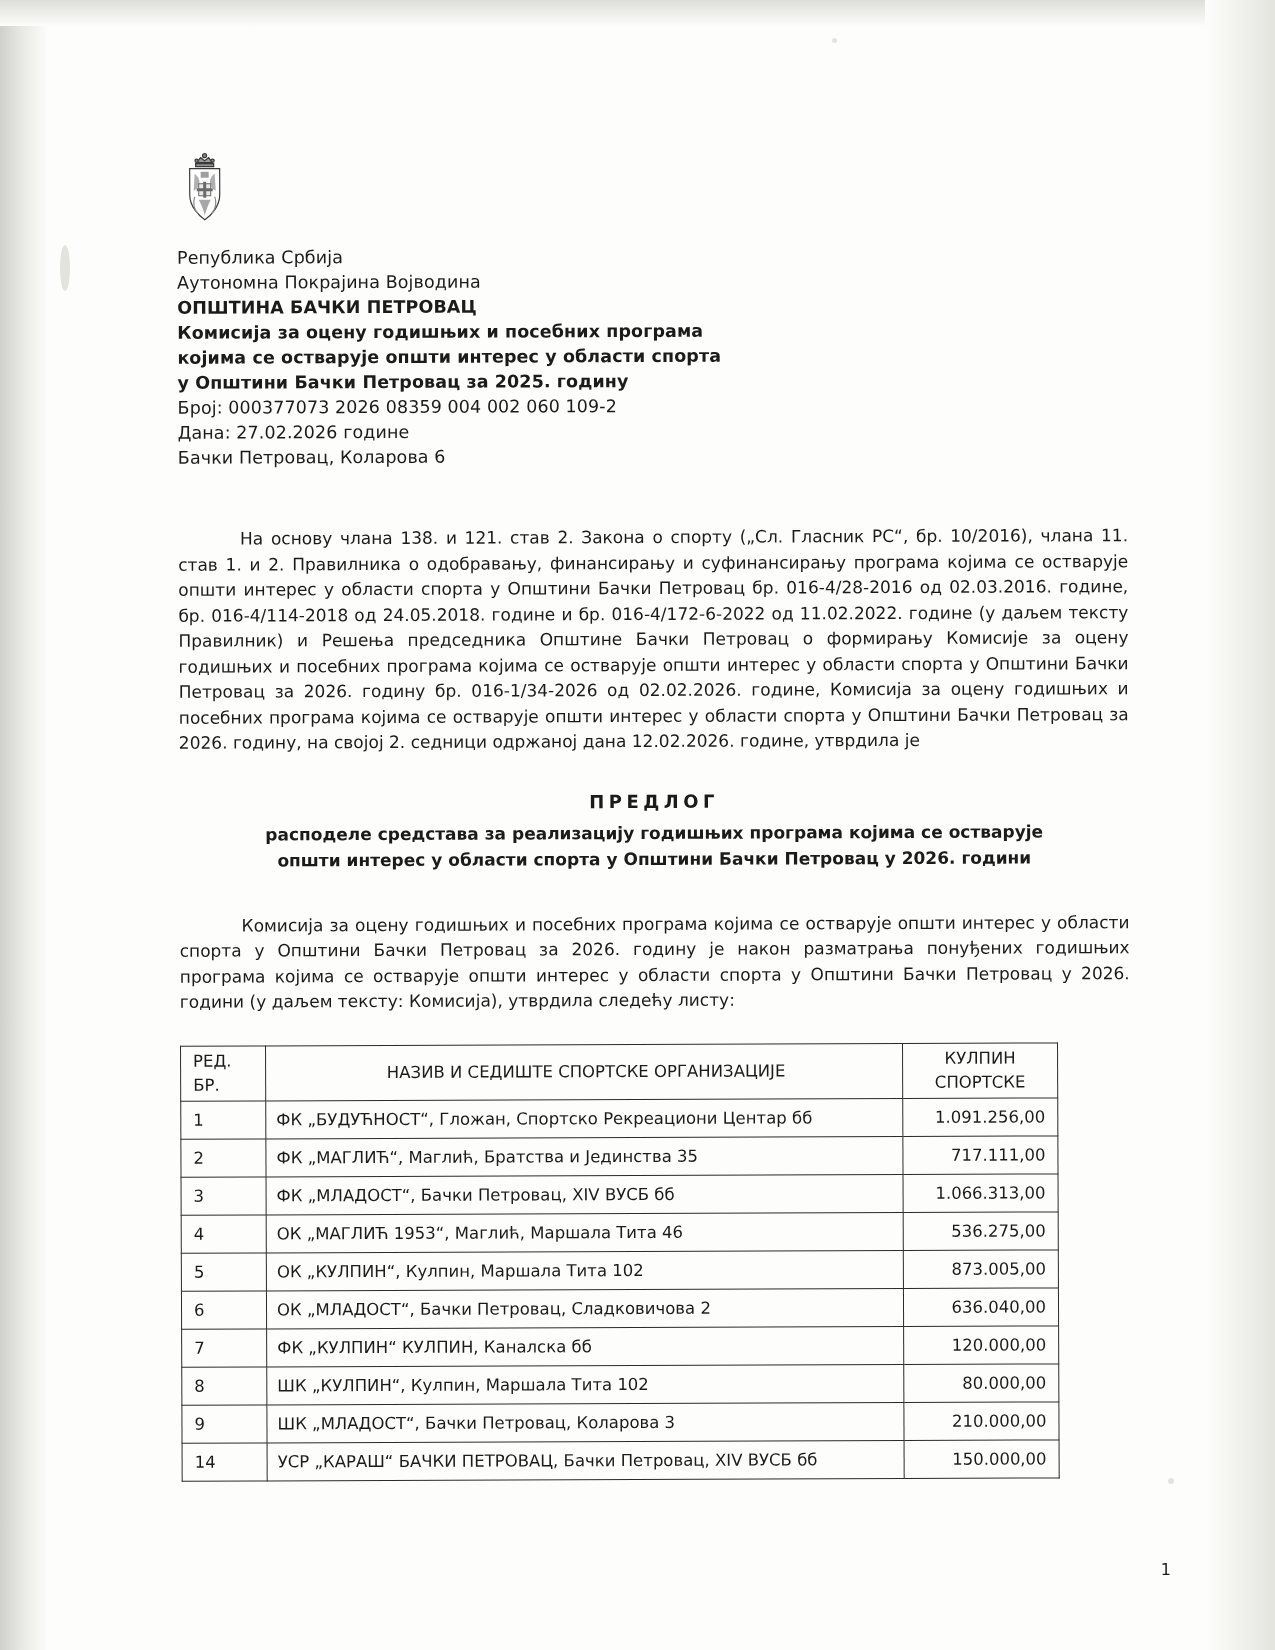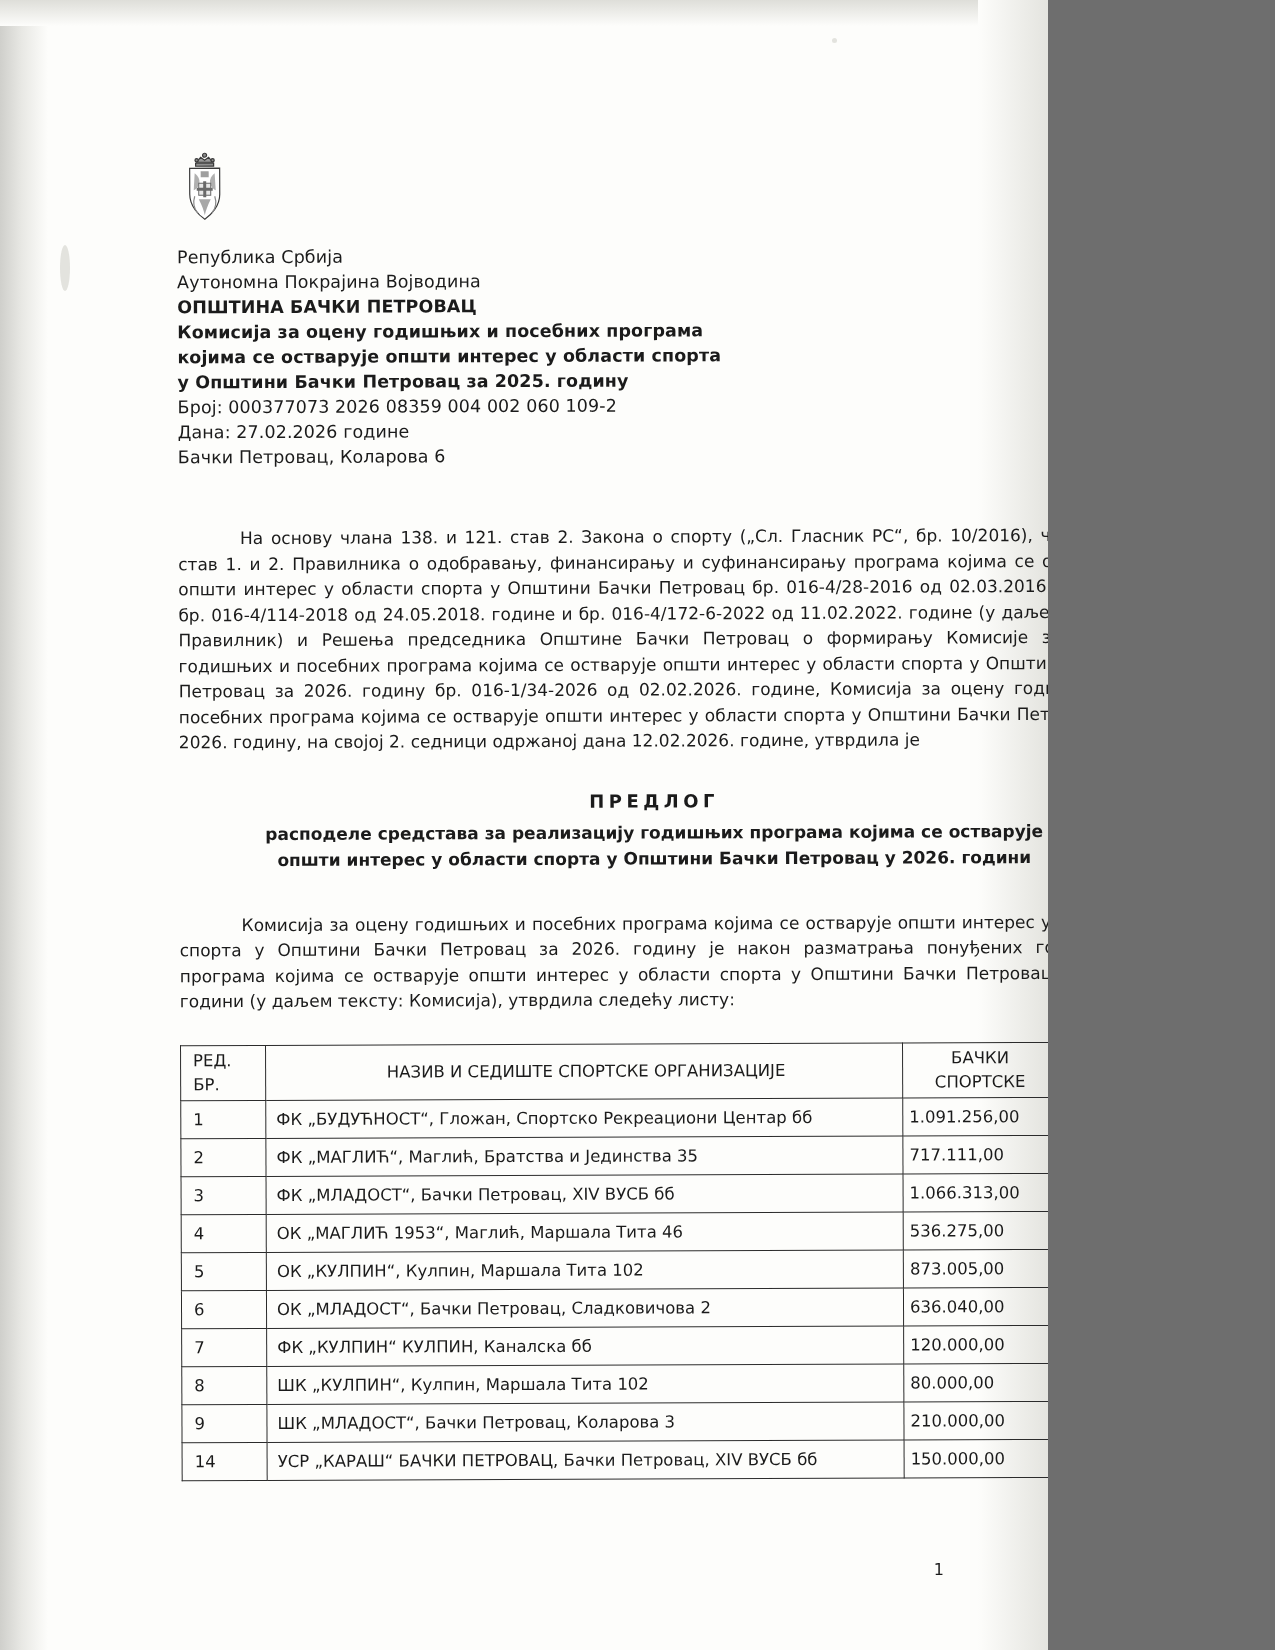--- a/index.html
+++ b/index.html
@@ -2,21 +2,21 @@
 <html><head>
 <meta charset="utf-8">
 <style>
   html, body {
     margin: 0;
     padding: 0;
     background: #6e6e6e;
   }
   .page {
     position: relative;
-    width: 1048px;
+    width: 1275px;
     height: 1650px;
     background: #fdfdfb;
     overflow: hidden;
     font-family: "DejaVu Sans", "Liberation Sans", sans-serif;
     color: #1b1b1b;
     box-sizing: border-box;
   }
   
   .scan-edge-left {
     position: absolute;
@@ -112,21 +112,21 @@
   table.alloc td, table.alloc th {
     border: 1.4px solid #2b2b2b;
     padding: 0 6px;
     font-size: 16.5px;
     font-weight: normal;
     vertical-align: middle;
     background: transparent;
   }
   .col-idx  { width: 66px;  text-align: left; padding-left: 12px !important; margin-left: 40px; }
   .col-name { width: 620px; text-align: left; padding-left: 10px !important; }
-  .col-amt  { width: 142px; padding-right: 12px !important; }
+  .col-amt  { width: 142px; text-align: right; padding-right: 12px !important; }
 
   thead .col-idx {
     text-align: left;
     line-height: 24px;
     padding-top: 3px !important;
     padding-bottom: 3px !important;
   }
   thead .col-name { text-align: center; }
   thead .col-amt  {
     text-align: center;
@@ -220,21 +220,21 @@
     
     <table class="alloc">
       <thead>
         <tr>
           <th class="col-idx">
             <div>РЕД.</div>
             <div>БР.</div>
           </th>
           <th class="col-name">НАЗИВ И СЕДИШТЕ СПОРТСКЕ ОРГАНИЗАЦИЈЕ</th>
           <th class="col-amt">
-            <div>БАЧКИ</div>
+            <div>КУЛПИН</div>
             <div>СПОРТСКЕ</div>
           </th>
         </tr>
       </thead>
       <tbody id="alloc-body">
             <tr>
               <td class="col-idx">1</td>
               <td class="col-name">ФК „БУДУЋНОСТ“, Гложан, Спортско Рекреациони Центар бб</td>
               <td class="col-amt">1.091.256,00</td>
             </tr>

